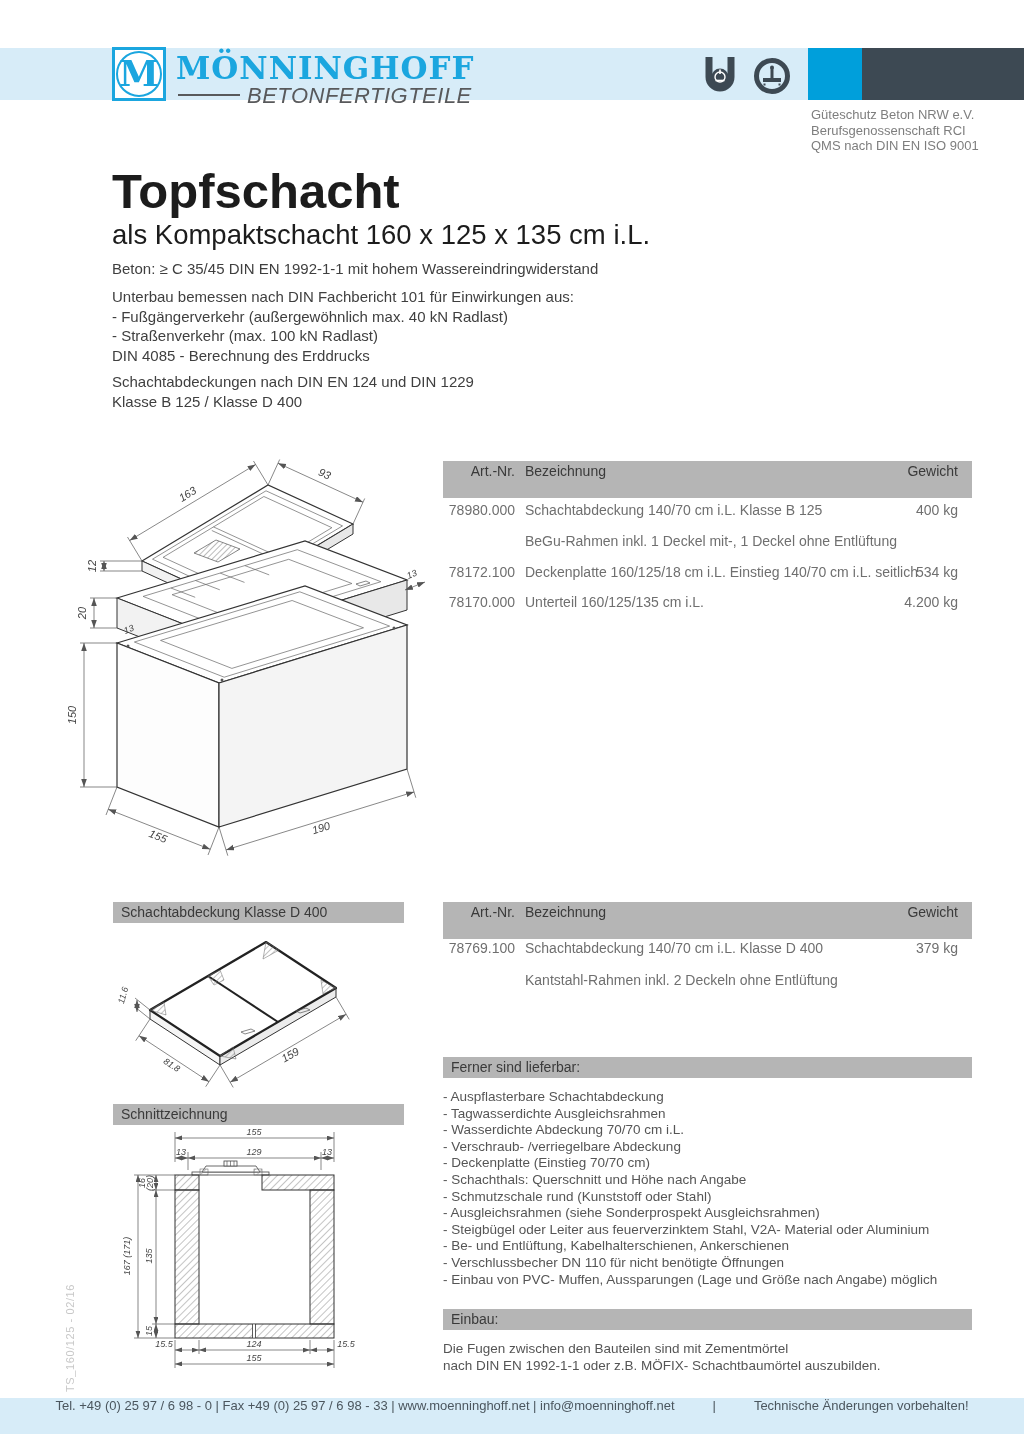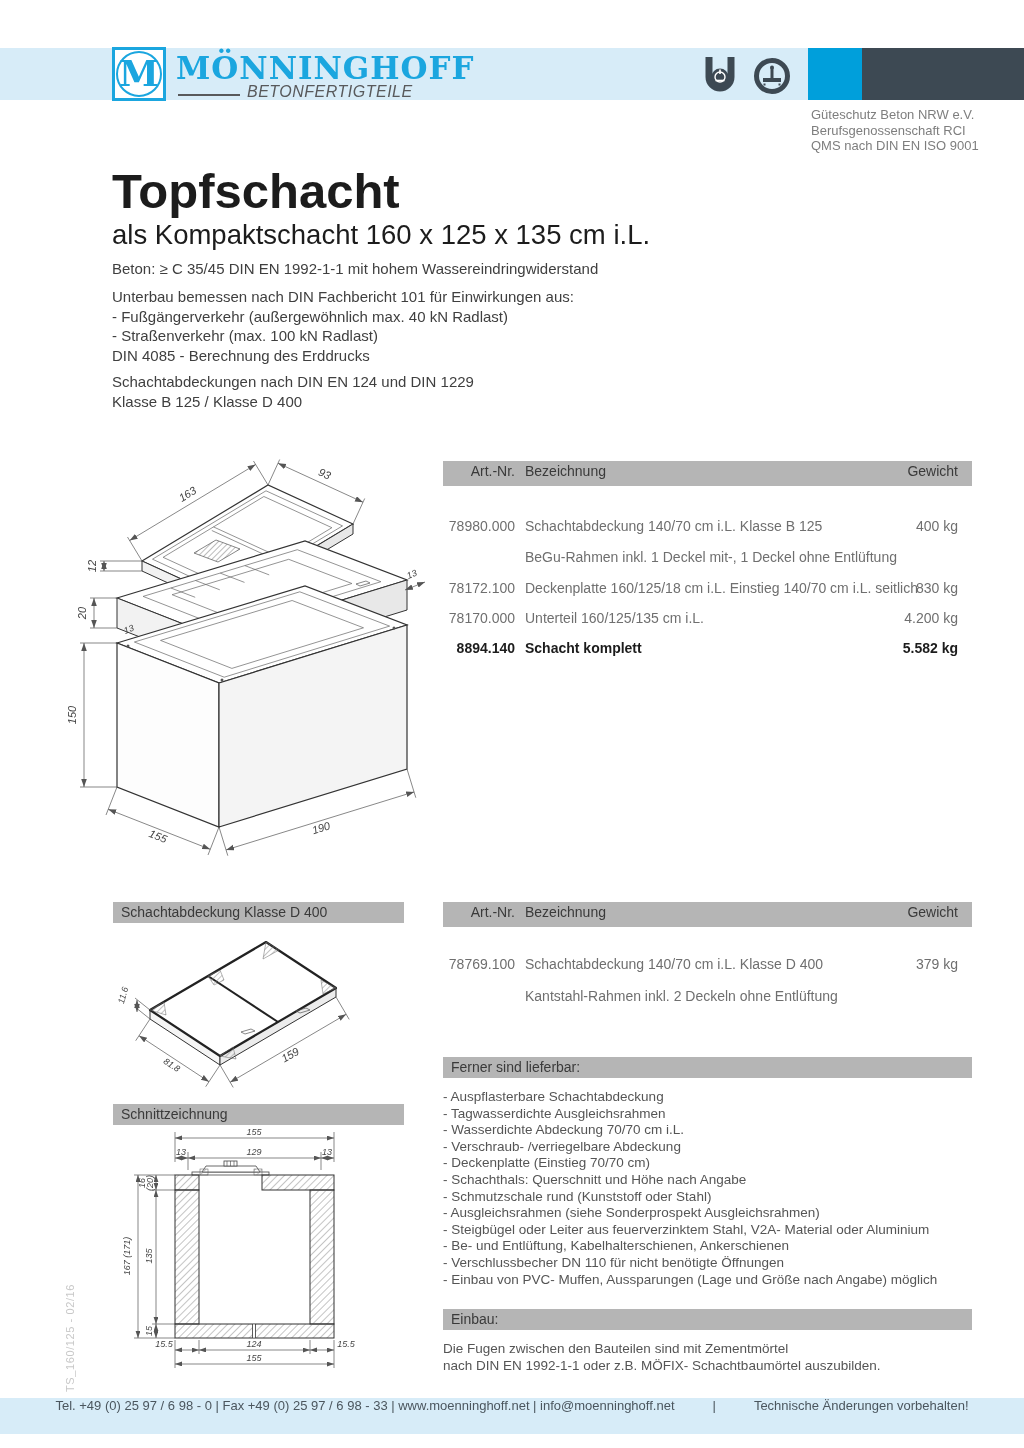--- a/index.html
+++ b/index.html
@@ -11,41 +11,41 @@
   .band{left:0;top:48px;width:808px;height:52px;background:#d7ecf8;}
   .bluebox{left:808px;top:48px;width:54px;height:52px;background:#009fdb;}
   .darkbox{left:862px;top:48px;width:162px;height:52px;background:#3d4953;}
   .logo-box{left:112px;top:47px;width:54px;height:54px;background:#fff;border:3px solid #1ba6df;box-sizing:border-box;}
   .logo-circle{position:absolute;left:1px;top:1px;width:42px;height:42px;border:2px solid #1ba6df;border-radius:50%;}
   .logo-m{position:absolute;left:0;top:2px;width:48px;text-align:center;font-family:"DejaVu Serif",serif;
           font-weight:bold;font-size:36px;line-height:42px;color:#1ba6df;}
   .wordmark{left:176px;top:50px;font-family:"DejaVu Serif",serif;font-weight:bold;font-size:31px;
             color:#1ba6df;letter-spacing:1px;white-space:nowrap;}
   .tagline-line{left:178px;top:94px;width:62px;height:2px;background:#58595b;}
-  .tagline{left:247px;top:83px;font-size:16px;font-style:italic;color:#58595b;letter-spacing:0.5px;}
+  .tagline{left:247px;top:83px;font-size:22px;font-style:italic;color:#58595b;letter-spacing:0.5px;}
   .cert-text{left:811px;top:107px;font-size:13px;line-height:15.6px;color:#7e7e7e;white-space:nowrap;}
   .hicon{color:#3d4953;}
 
   
   .title{left:112px;top:163px;font-size:49px;font-weight:bold;color:#1c1c1c;}
   .subtitle{left:112px;top:219px;font-size:27.5px;color:#1c1c1c;}
   .para{font-size:15px;line-height:19.5px;color:#3f3f3f;}
 
   
   .gbar{height:21px;background:#b5b5b5;color:#3a3a3a;font-size:14px;line-height:21px;padding-left:8px;box-sizing:border-box;}
   .gbar-left{width:291px;}
   .gbar-right{width:529px;}
 
   
   .tbl{width:529px;font-size:14px;color:#6f6f6f;}
-  .thead{position:relative;height:25px;background:#b5b5b5;color:#3a3a3a;line-height:21px;}
+  .thead{position:relative;height:37px;background:#b5b5b5;color:#3a3a3a;line-height:21px;}
   .c-art{position:absolute;left:0;width:72px;text-align:right;}
   .c-bez{position:absolute;left:82px;white-space:nowrap;}
   .c-gew{position:absolute;right:14px;text-align:left;white-space:nowrap;}
-  .trow{position:absolute;width:529px;height:18px;line-height:18px;margin-top:16px;}
+  .trow{position:absolute;width:529px;height:18px;line-height:18px;}
   .trow.bold{color:#1c1c1c;font-weight:bold;}
 
   
   .flist{font-size:13.5px;line-height:16.6px;color:#555;}
   .einbau-text{font-size:13.5px;line-height:17px;color:#555;}
 
   .vcode{left:64px;top:1392px;transform:rotate(-90deg);transform-origin:0 0;font-size:11px;
          color:#c8c8c8;letter-spacing:0.6px;white-space:nowrap;}
 
   
@@ -214,31 +214,26 @@
       <span class="c-gew">400 kg</span>
     </div>
     <div class="trow" style="top:71px;">
       <span class="c-art"></span>
       <span class="c-bez">BeGu-Rahmen inkl. 1 Deckel mit-, 1 Deckel ohne Entlüftung</span>
       <span class="c-gew"></span>
     </div>
     <div class="trow" style="top:102px;">
       <span class="c-art">78172.100</span>
       <span class="c-bez">Deckenplatte 160/125/18 cm i.L. Einstieg 140/70 cm i.L. seitlich</span>
-      <span class="c-gew">830 kg</span>
+      <span class="c-gew">534 kg</span>
     </div>
     <div class="trow" style="top:132px;">
       <span class="c-art">78170.000</span>
       <span class="c-bez">Unterteil 160/125/135 cm i.L.</span>
       <span class="c-gew">4.200 kg</span>
-    </div>
-    <div class="trow bold" style="top:162px;">
-      <span class="c-art">8894.140</span>
-      <span class="c-bez">Schacht komplett</span>
-      <span class="c-gew">5.582 kg</span>
     </div>
   </div>
 
   <div class="abs gbar gbar-left" style="left:113px;top:902px;">Schachtabdeckung Klasse D 400</div>
 
   <div class="abs" style="left:95px;top:932px;">
     <svg width="330" height="170" viewBox="0 0 330 170">
       <defs>
         <marker id="arrB" markerWidth="9" markerHeight="7" refX="8" refY="2.8" orient="auto-start-reverse" markerUnits="userSpaceOnUse">
           <path d="M0,0 L8,2.8 L0,5.6 Z" fill="#555"></path>

